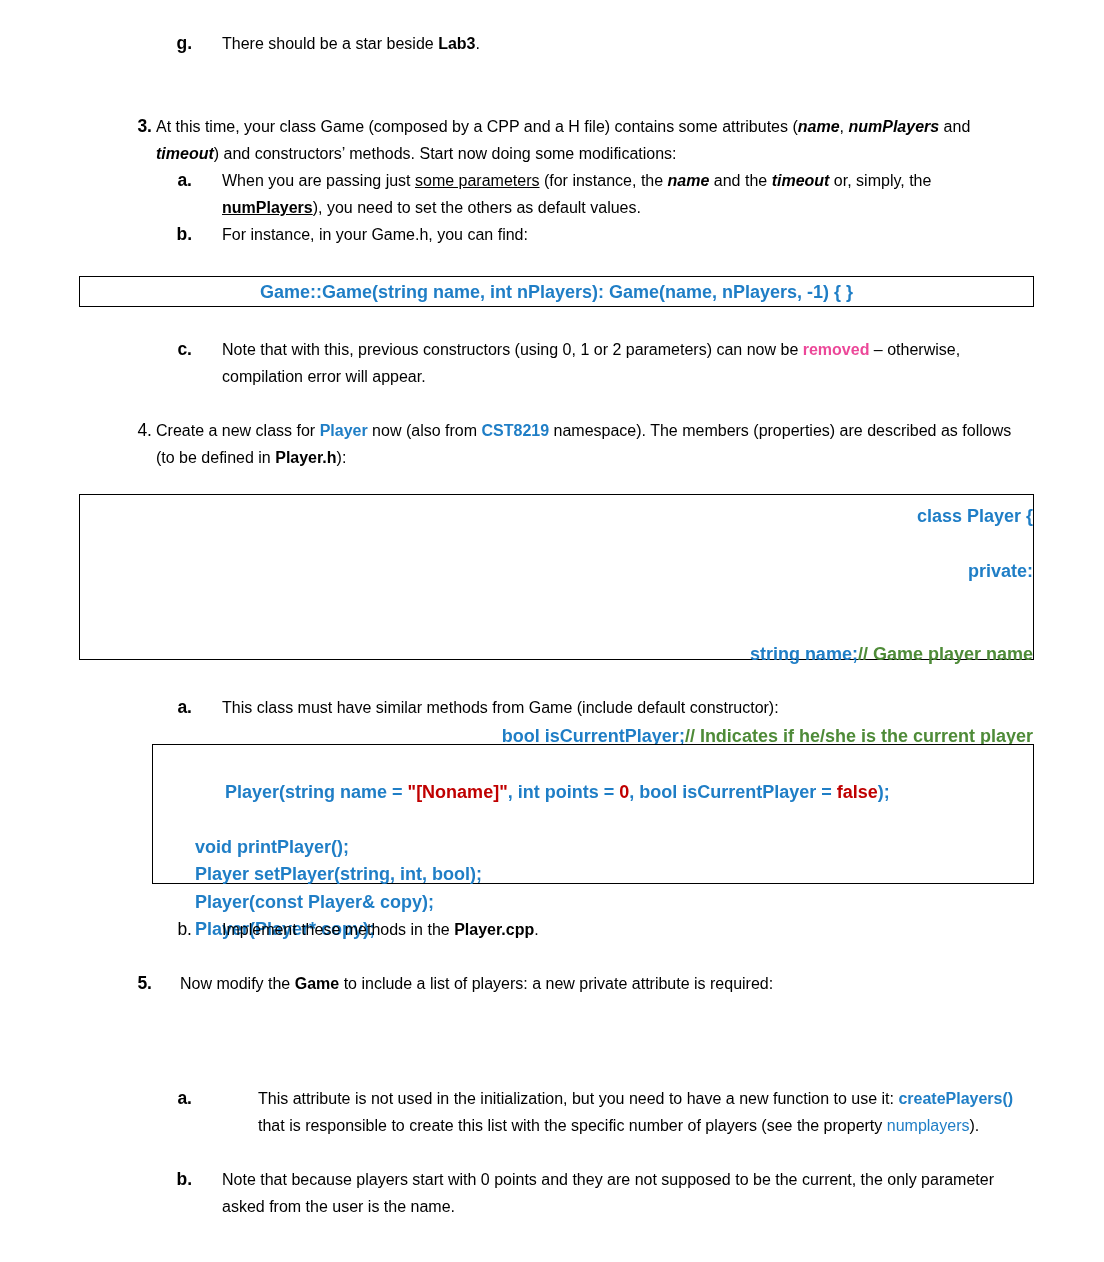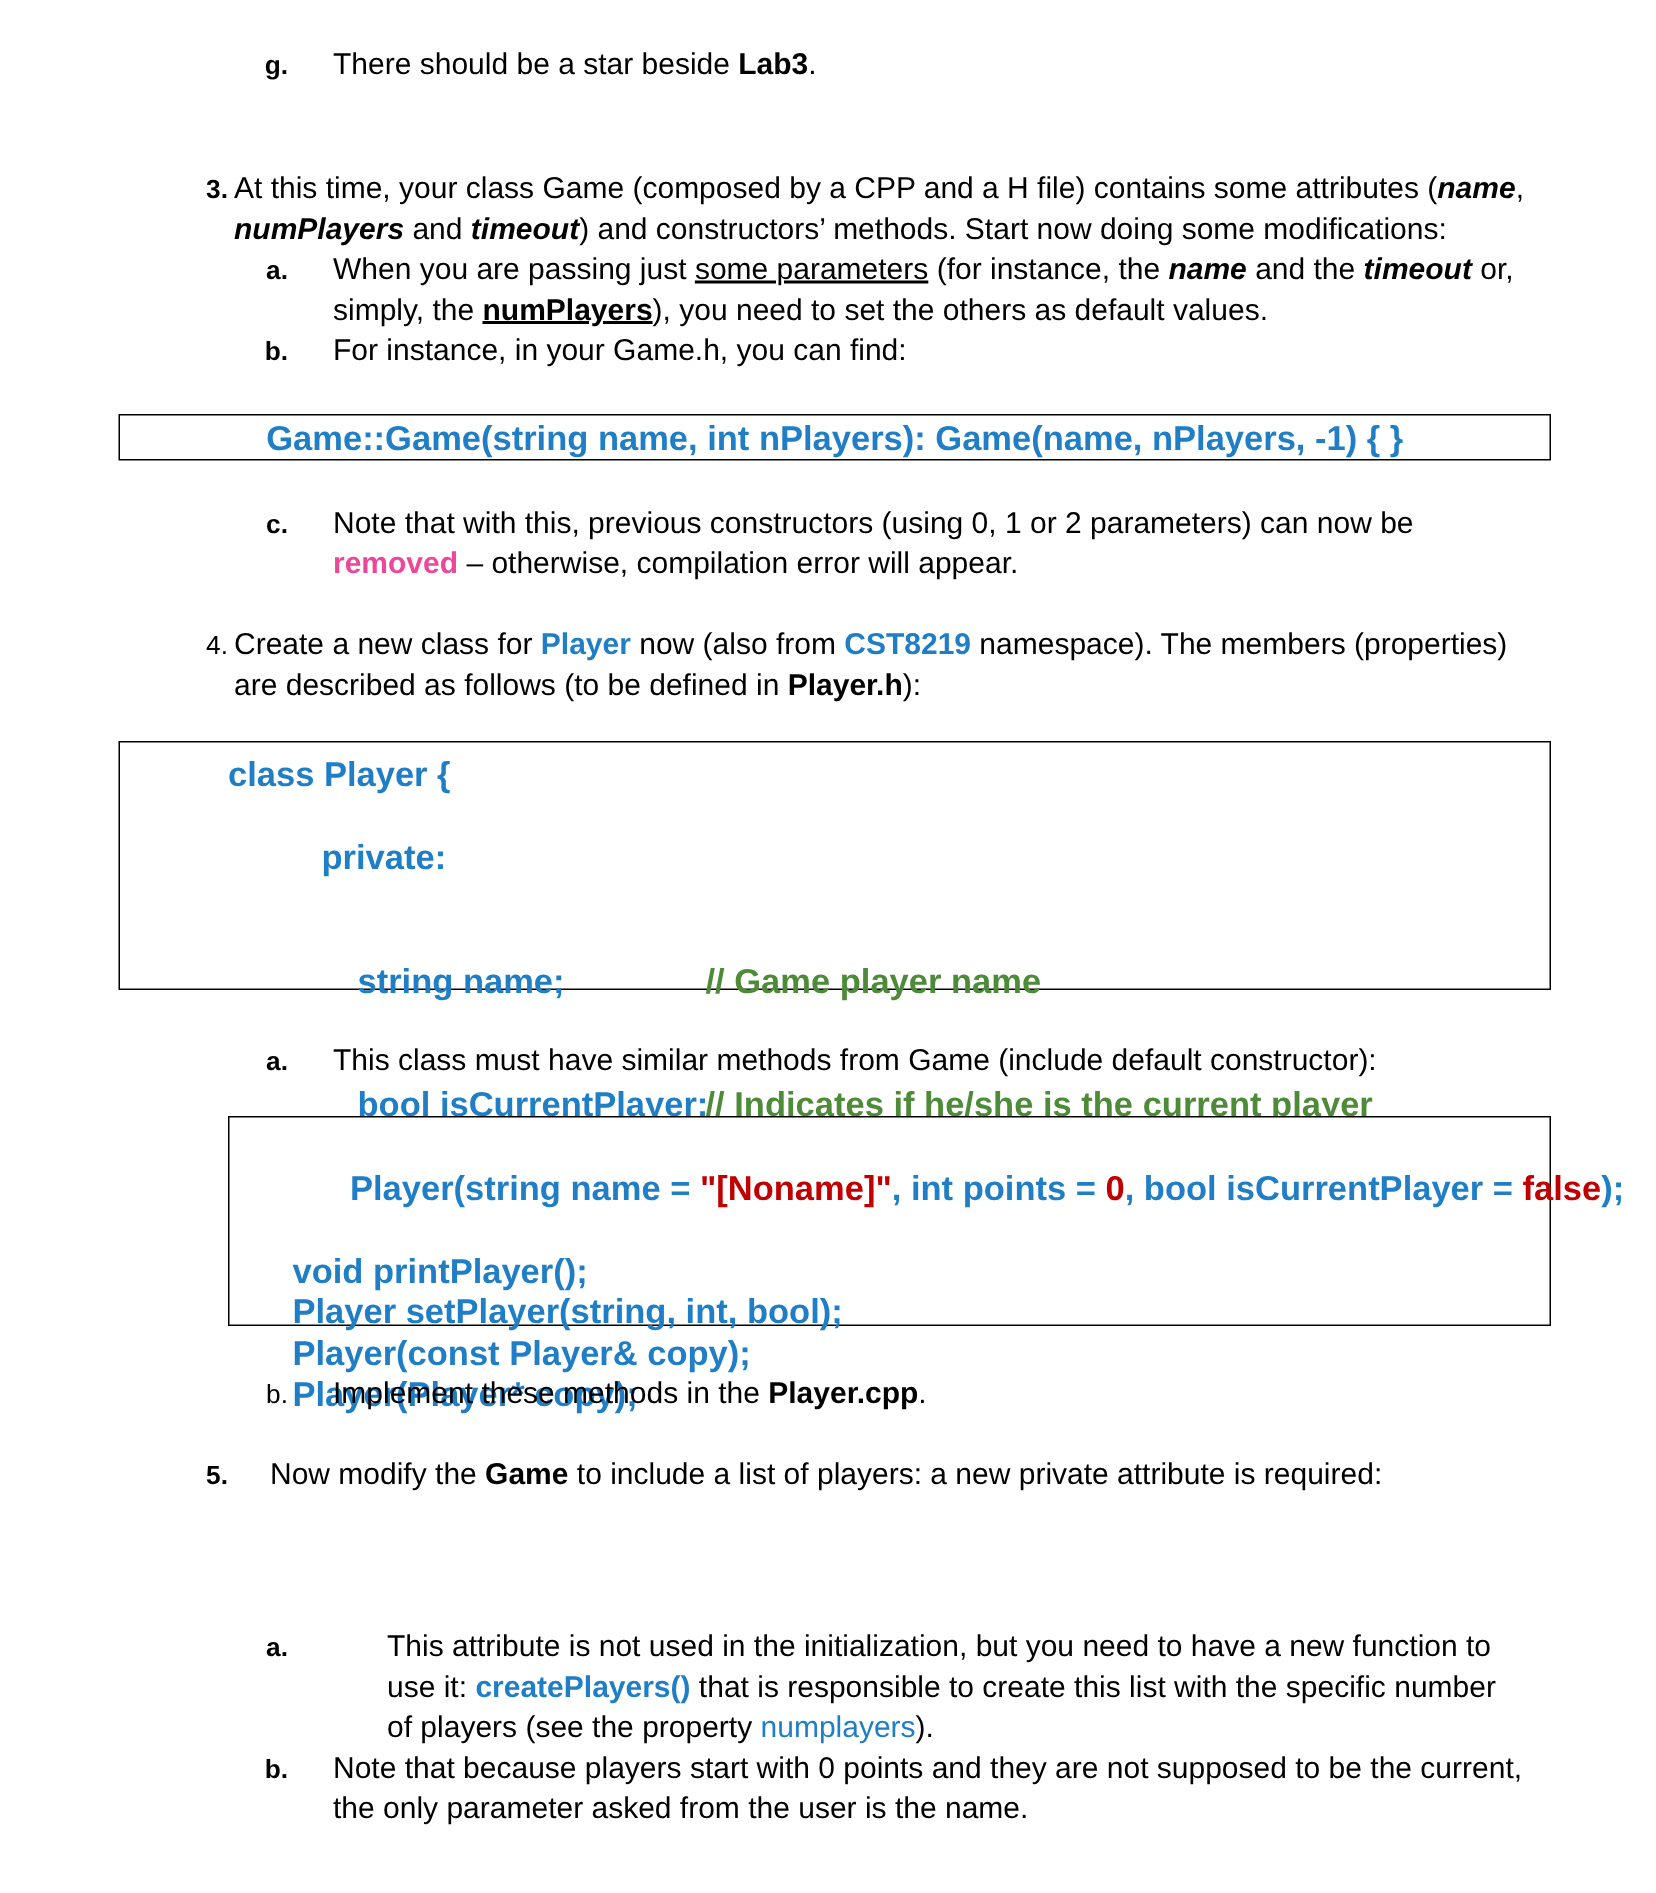--- a/index.html
+++ b/index.html
@@ -30,21 +30,21 @@
   .marker {
     position: absolute;
     width: 40px;
     text-align: right;
     font-size: 17.5px;
     line-height: 27px;
     white-space: nowrap;
   }
   .marker.b { font-weight: bold; }
   .body-text {
-    font-size: 20px;
+    font-size: 16px;
     line-height: 27px;
     text-align: left;
   }
 
   
   .bi  { font-weight: bold; font-style: italic; }
   .bb  { font-weight: bold; }
   .ul  { text-decoration: underline; }
   .ulb { text-decoration: underline; font-weight: bold; }
   .red { color: #ec4899; font-weight: bold; }
@@ -52,21 +52,21 @@
   .blub{ color: #1F7EC6; font-weight: bold; }
 
   
   .codebox {
     position: absolute;
     border: 1.4px solid #000000;
     background: #ffffff;
     box-sizing: border-box;
   }
   .codeline {
-    font-size: 23px;
+    font-size: 18px;
     line-height: 27.5px;
     font-weight: bold;
     color: #1F7EC6;
     white-space: pre;
   }
   .codebox.center .codeline { text-align: center; }
   .cm { color: #4E8B38; }
   .rv { color: #C00000; }
   .cmcol {
     display: inline-block;
@@ -115,21 +115,21 @@
     </div>
   </div>
 
   <div class="item" style="left:112px; top:417px; width:906px;">
     <span class="marker">4.</span>
     <div class="body-text" style="margin-left:44px;">
       <span>Create a new class for </span><span class="blub">Player</span><span> now (also from </span><span class="blub">CST8219</span><span> namespace). The members (properties) are described as follows (to be defined in </span><span class="bb">Player.h</span><span>):</span>
     </div>
   </div>
 
-  <div class="codebox" style="left:79px; top:494px; width:955px; height:166px; padding:8px 0 0 72px;">
+  <div class="codebox" style="left:79px; top:494px; width:955px; height:166px; padding:8px 0 0 72px;text-align:right;">
     <div class="codeline">class Player {</div>
     <div class="codeline" style="padding-left:24px;">
       <span>private:</span>
     </div>
     <div class="codeline" style="padding-left:48px;">
       <span class="cmcol">string name;</span><span class="cm">// Game player name</span>
     </div>
     <div class="codeline" style="padding-left:48px;">
       <span class="cmcol">bool isCurrentPlayer;</span><span class="cm">// Indicates if he/she is the current player</span>
     </div>

